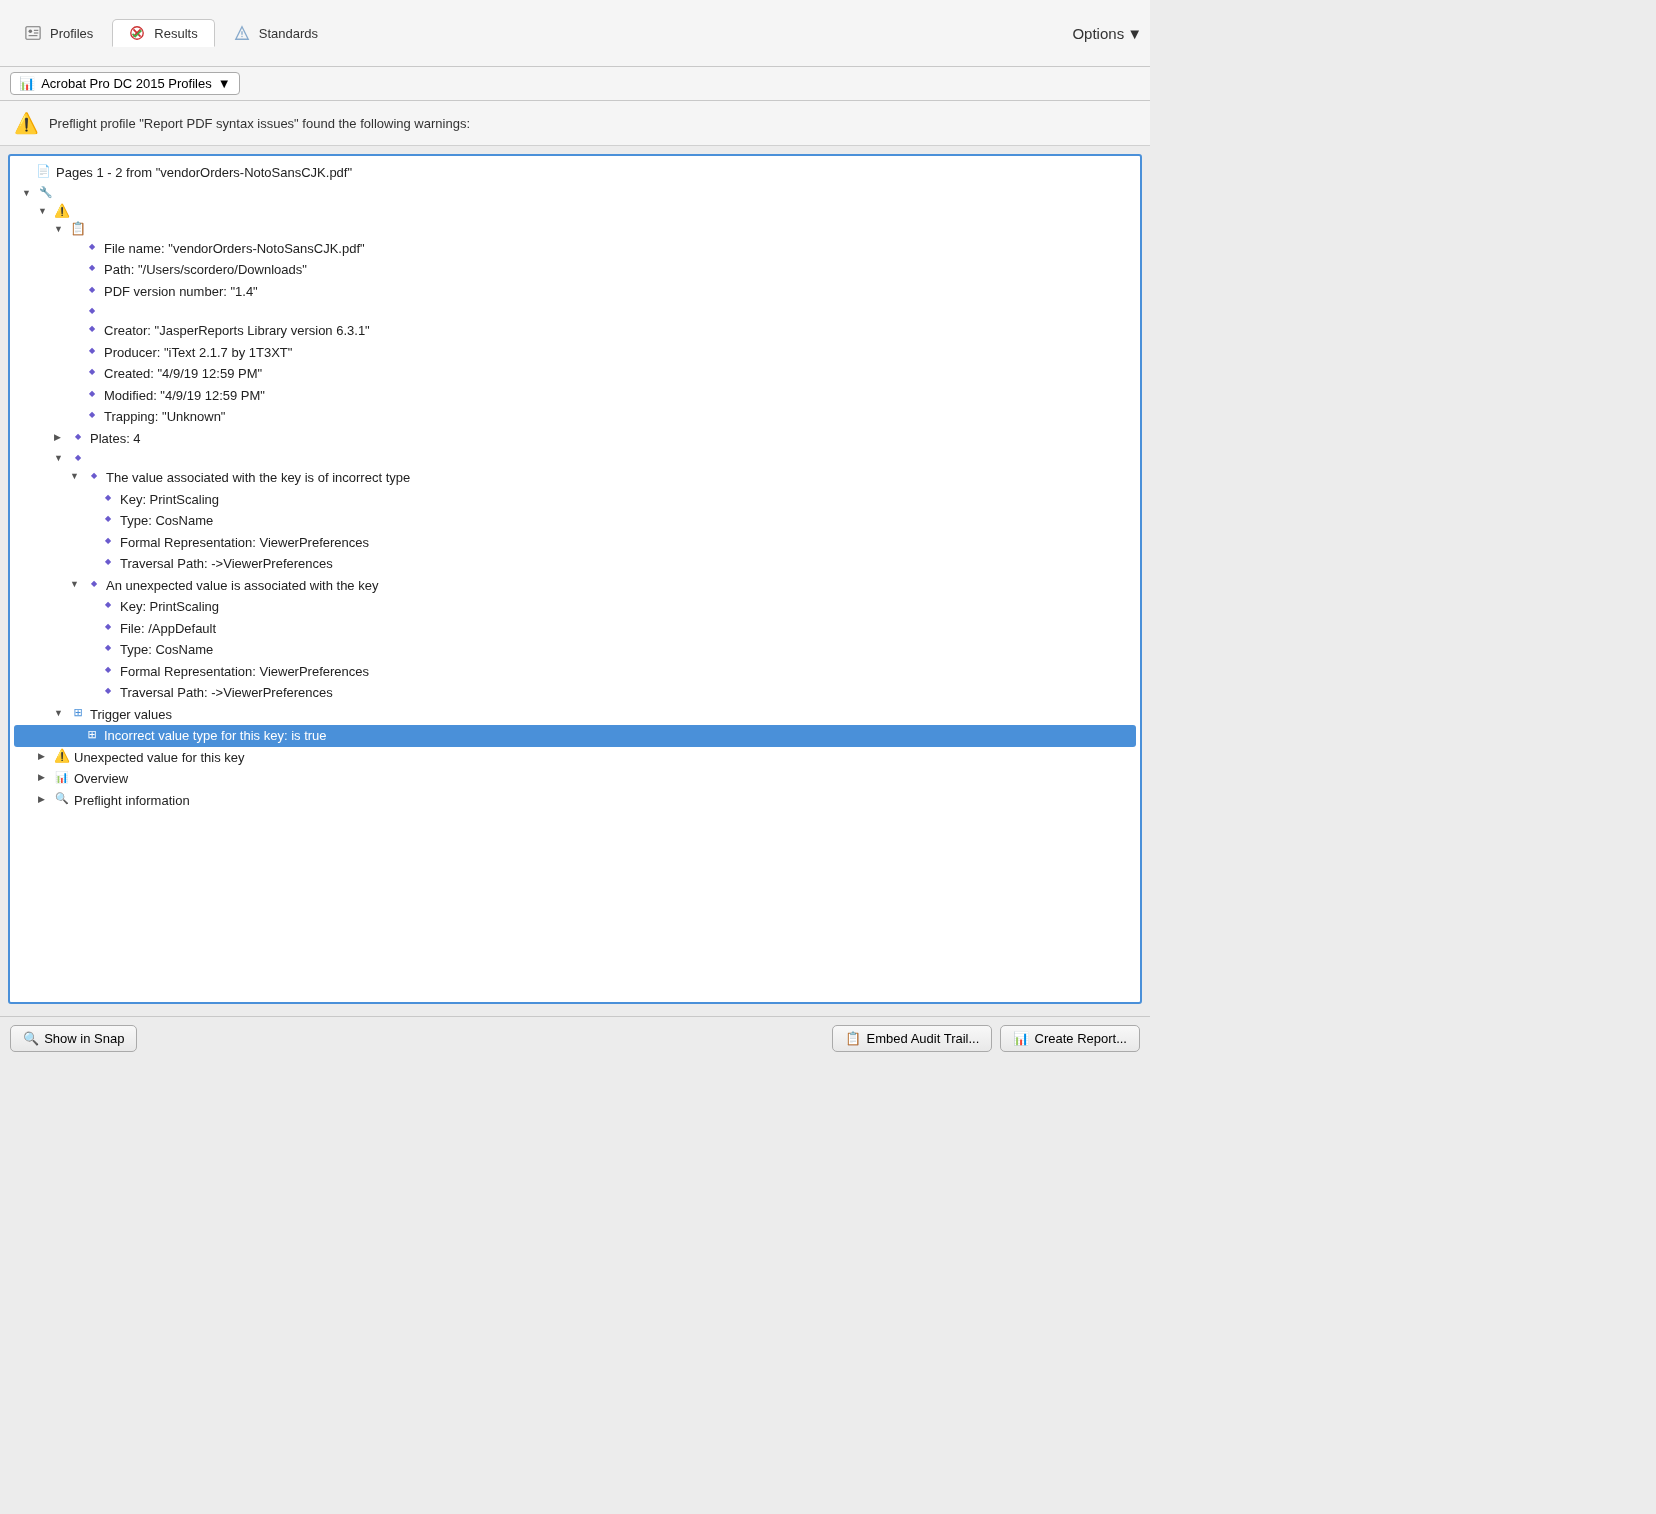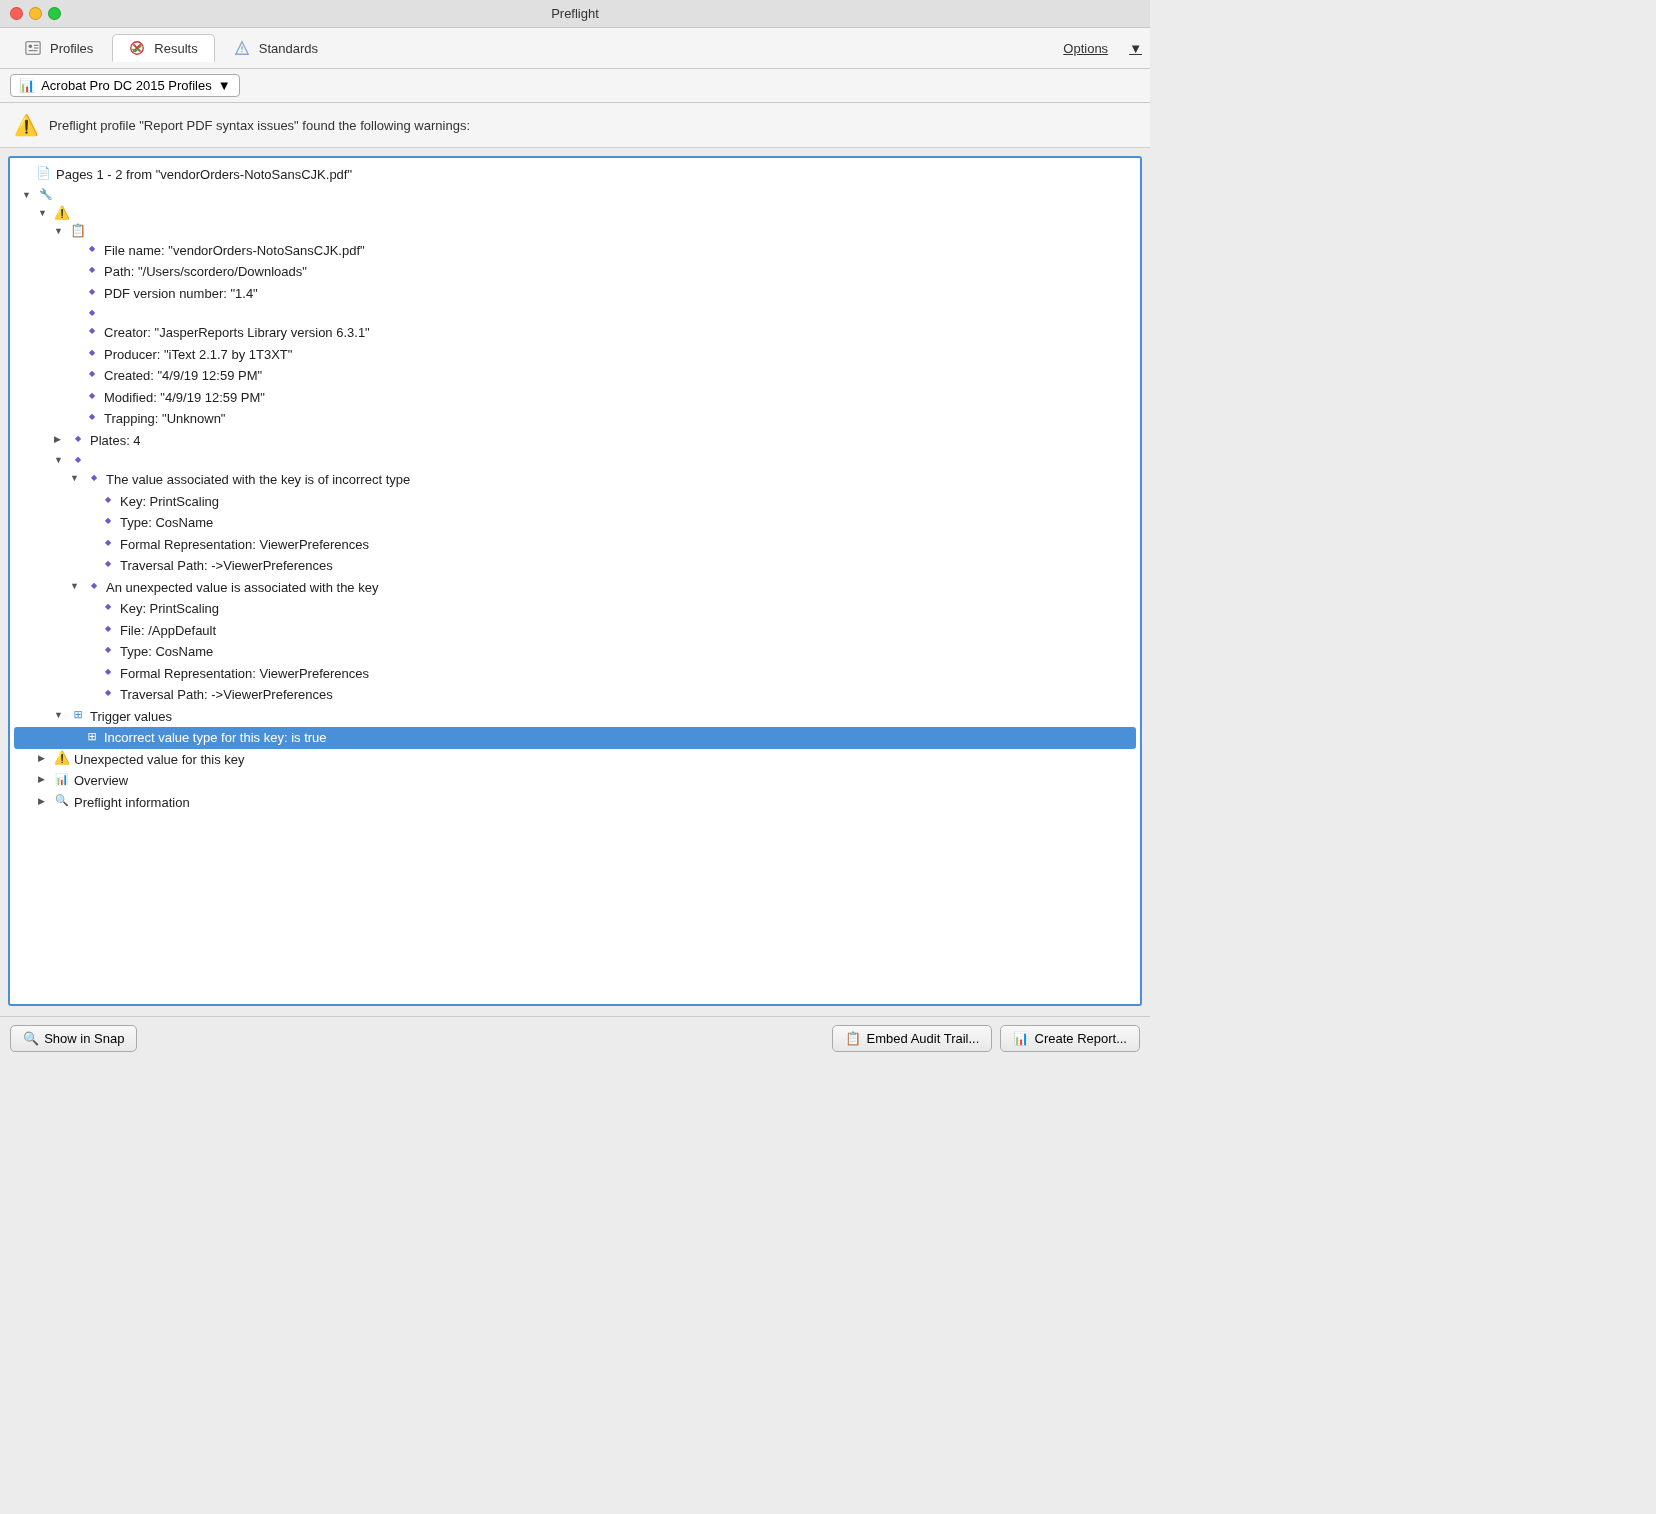--- a/index.html
+++ b/index.html
@@ -39,21 +39,21 @@
     .title-bar-title {
       font-size: 13px;
       color: #333;
       font-weight: 500;
     }
     .toolbar {
       background: #f5f5f5;
       border-bottom: 1px solid #c8c8c8;
       display: flex;
       align-items: center;
-      padding: 6px 8px;
+      padding: 19px 8px;
       gap: 0;
     }
     .tab {
       display: flex;
       align-items: center;
       gap: 5px;
       padding: 5px 16px;
       font-size: 13px;
       cursor: pointer;
       border: 1px solid transparent;
@@ -62,29 +62,28 @@
       color: #333;
       margin-right: 2px;
     }
     .tab.active {
       background: #fff;
       border-color: #c8c8c8;
       border-bottom-color: #fff;
     }
     .options-btn {
       margin-left: auto;
-      font-size: 13px;
+      font-size: 15px;
       color: #333;
       background: none;
       border: none;
       cursor: pointer;
       display: flex;
       align-items: center;
-      gap: 21px;
-      text-decoration: underline;
+      gap: 3px;
     }
     .profile-dropdown-bar {
       background: #f5f5f5;
       border-bottom: 1px solid #c8c8c8;
       display: flex;
       align-items: center;
       padding: 5px 10px;
     }
     .profile-dropdown {
       display: flex;
@@ -194,28 +193,20 @@
       margin-left: auto;
       display: flex;
       gap: 8px;
     }
   </style>
 </head>
 <body>
 
 <div style="position:relative; width:1150px; height:1060px; background:#ececec;">
 
-  <div class="title-bar">
-    <div class="title-bar-buttons">
-      <div class="tb-btn tb-close"></div>
-      <div class="tb-btn tb-min"></div>
-      <div class="tb-btn tb-max"></div>
-    </div>
-    <span class="title-bar-title">Preflight</span>
-  </div>
 
   <div class="toolbar">
 
     <div class="tab">
       <span class="node-icon">
         <svg width="18" height="18" viewBox="0 0 18 18">
           <rect x="1" y="2" width="16" height="14" rx="1" fill="none" stroke="#777" stroke-width="1.2"></rect>
           <circle cx="6" cy="7" r="2" fill="#777"></circle>
           <line x1="10" y1="6" x2="15" y2="6" stroke="#777" stroke-width="1.2"></line>
           <line x1="10" y1="9" x2="15" y2="9" stroke="#777" stroke-width="1.2"></line>

